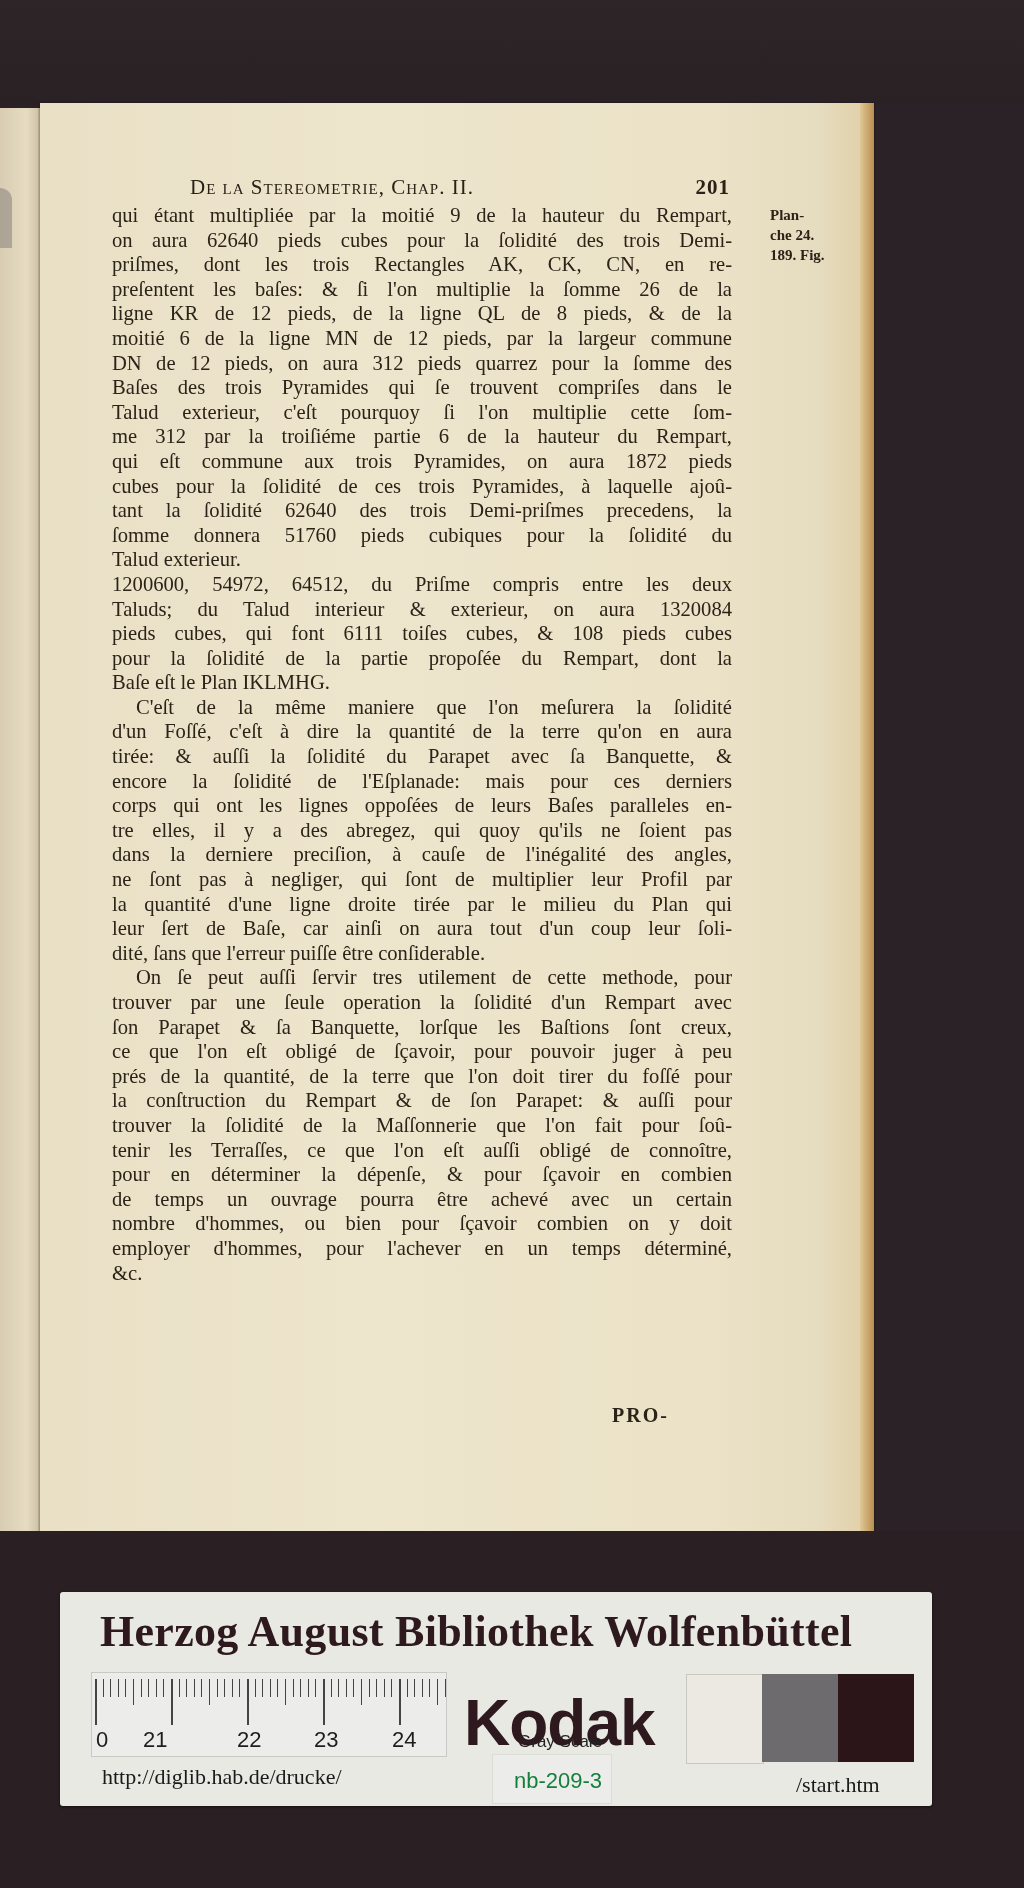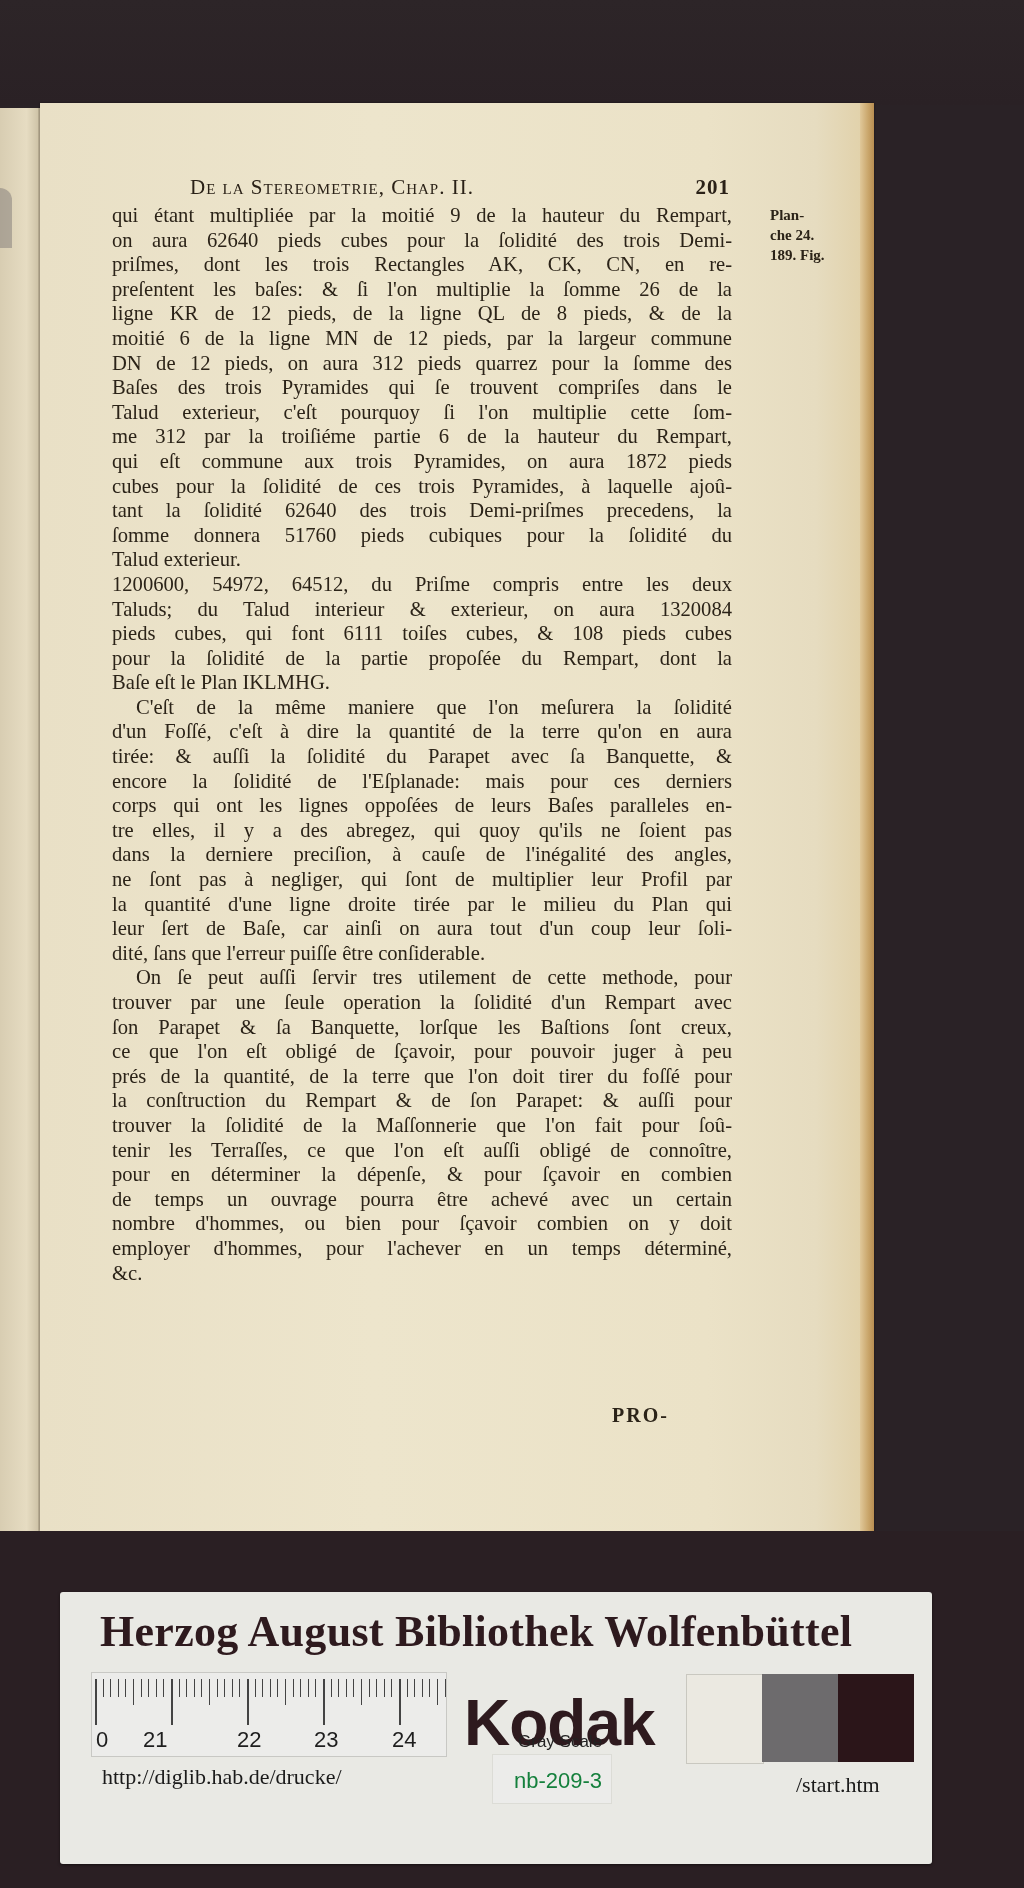--- a/index.html
+++ b/index.html
@@ -52,21 +52,21 @@
     .catchword {
       position: absolute; left: 572px; top: 1301px;
       color: #2b2318; font-size: 20px; font-weight: bold; letter-spacing: 2px;
     }
     .bg-bottom {
       position: absolute; left: 0; top: 1531px; width: 1024px; height: 357px;
       background: #2a1f23;
     }
     
     .card {
-      position: absolute; left: 60px; top: 1592px; width: 872px; height: 272px;
+      position: absolute; left: 60px; top: 1592px; width: 872px; height: 214px;
       background: #e9e9e4;
       border-radius: 3px;
       box-shadow: 0 1px 3px rgba(0,0,0,.5);
     }
     .card-title {
       position: absolute; left: 40px; top: 14px;
       font-family: "Liberation Serif", serif; font-weight: bold; font-size: 44px;
       color: #2e1a1e; letter-spacing: .3px; white-space: nowrap;
     }
     .ruler {

